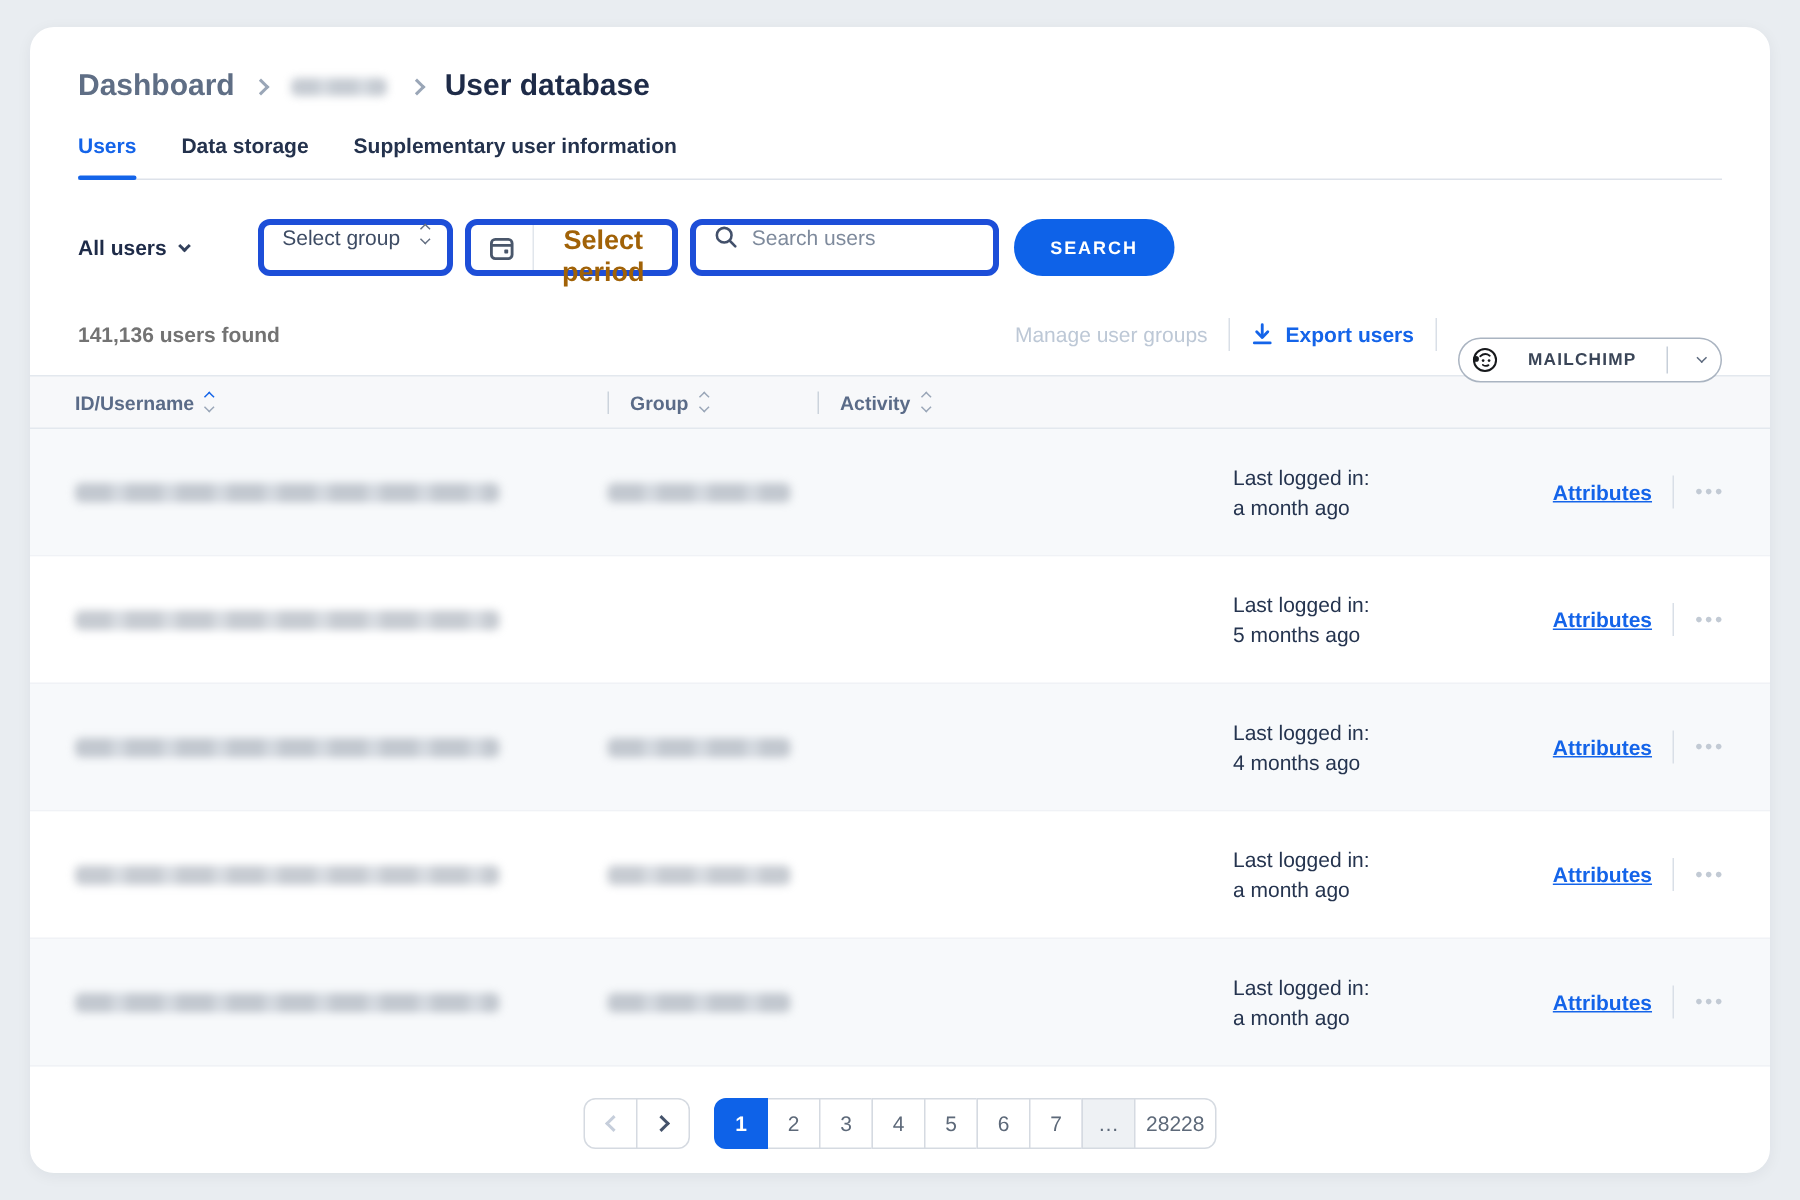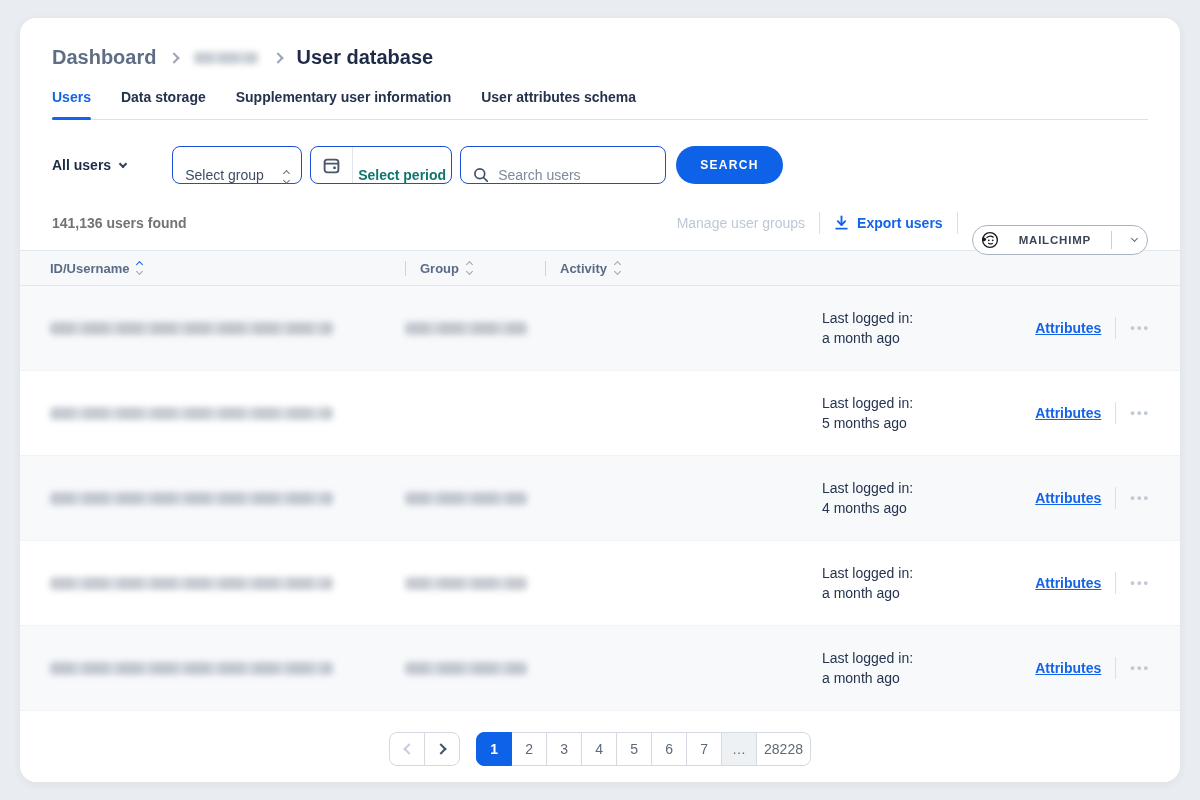--- a/index.html
+++ b/index.html
@@ -31,30 +31,30 @@
   
   .tabs { display:flex; gap:30px; margin-top:20px; border-bottom:1px solid #dde2ea; }
   .tab { font-size:14px; font-weight:600; color:#24324d; padding-bottom:14px; position:relative; cursor:pointer; }
   .tab.active { color:#1464e9; }
   .tab.active::after { content:""; position:absolute; left:0; right:0; bottom:-1px; height:3px; background:#1464e9; border-radius:2px; }
 
   
   .filters { display:flex; align-items:center; margin-top:26px; height:38px; }
   .all-users { display:flex; align-items:center; gap:9px; font-size:14px; font-weight:700; color:#1e2b48; cursor:pointer; margin-right:46px; }
   .chev-down-sm { width:6px; height:6px; border-top:2px solid #33415c; border-left:2px solid #33415c; transform:rotate(225deg); margin-top:-3px; }
-  .ctrl { display:flex; align-items:flex-end; height:38px; border:1px solid #1d4ed8; border-radius:8px; background:#fff; }
+  .ctrl { display:flex; align-items:flex-start; height:38px; border:4px solid #1d4ed8; border-radius:8px; background:#fff; }
   .select-group { width:130px; padding:0 12px; justify-content:space-between; margin-right:8px; cursor:pointer; }
   .select-group .lbl { font-size:14px; color:#3e4c64; }
   .updown { display:flex; flex-direction:column; gap:3px; align-items:center; }
   .updown i { display:block; width:5px; height:5px; border-top:1.6px solid #647083; border-left:1.6px solid #647083; }
   .updown .u { transform:rotate(45deg); }
   .updown .d { transform:rotate(225deg); margin-top:-1px; }
   .select-period { width:142px; margin-right:8px; cursor:pointer; }
   .cal-btn { display:flex; align-items:center; justify-content:center; width:42px; height:100%; border-right:1px solid #e1e6ec; }
-  .select-period .lbl { flex:1; text-align:center; font-size:14px; font-weight:600; color:#0f766e; }
+  .select-period .lbl { flex:1; text-align:center; font-size:18px; font-weight:600; color:#a16207; }
   .search-box { width:206px; padding:0 12px; gap:9px; margin-right:10px; }
   .search-box input { border:none; outline:none; flex:1; min-width:0; font-size:14px; color:#33415c; font-family:"Liberation Sans",sans-serif; background:transparent; }
   .search-box input::placeholder { color:#7e8a9c; }
   .search-btn { height:38px; padding:0 24px; border:none; border-radius:19px; background:#0e62e8; color:#fff;
     font-size:12px; font-weight:700; letter-spacing:1.3px; cursor:pointer; font-family:"Liberation Sans",sans-serif; }
 
   
   .toolbar { display:flex; align-items:center; justify-content:space-between; margin-top:24px; height:30px; }
   .users-found { font-size:14px; font-weight:700; color:#737373; }
   .tb-right { display:flex; align-items:center; gap:14px; }
@@ -120,21 +120,20 @@
       <span class="chev chev-right"></span>
       <span class="bc-blob"></span>
       <span class="chev chev-right"></span>
       <span class="bc-current">User database</span>
     </div>
 
     <div class="tabs">
       <div class="tab active">Users</div>
       <div class="tab">Data storage</div>
       <div class="tab">Supplementary user information</div>
-      <div class="tab">User attributes schema</div>
     </div>
 
     <div class="filters">
       <div class="all-users">
         <span>All users</span>
         <i class="chev-down-sm"></i>
       </div>
       <div class="ctrl select-group">
         <span class="lbl">Select group</span>
         <span class="updown">

